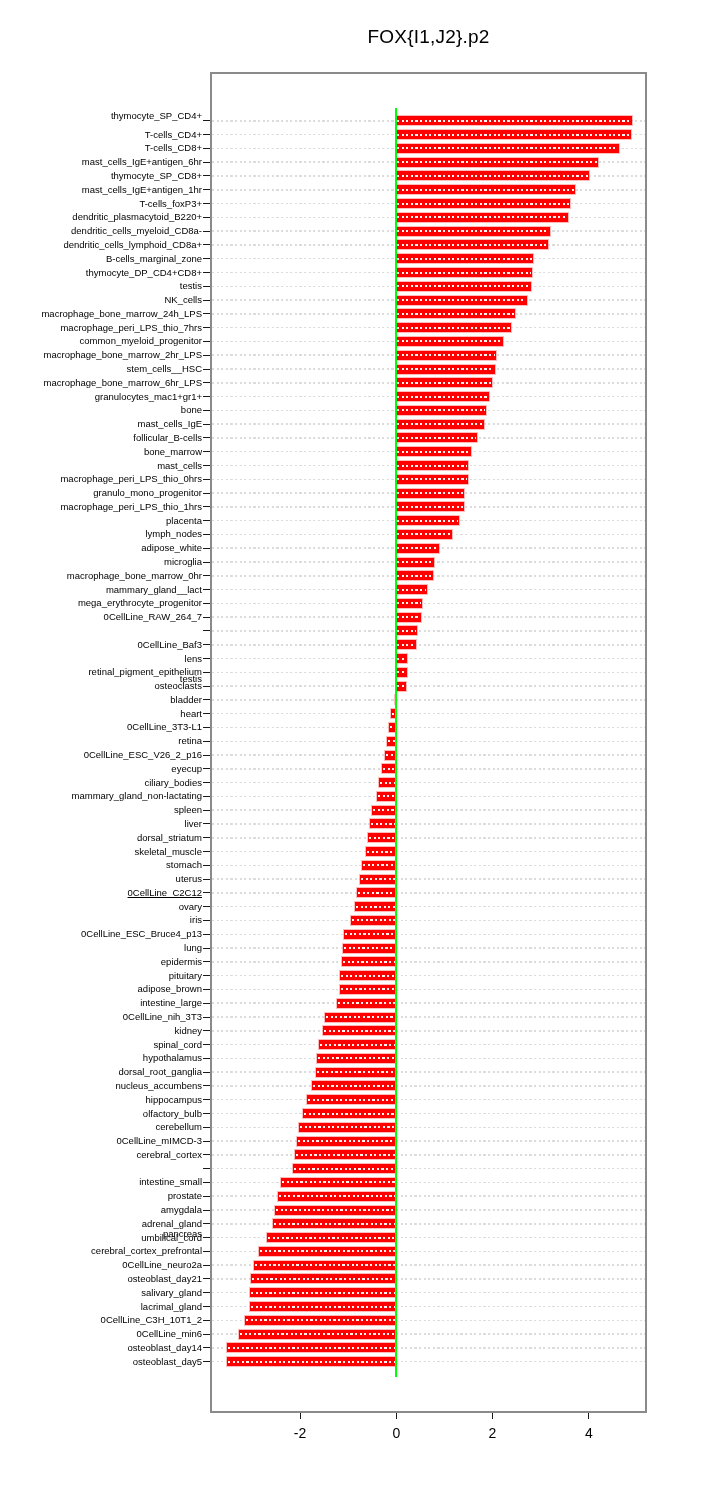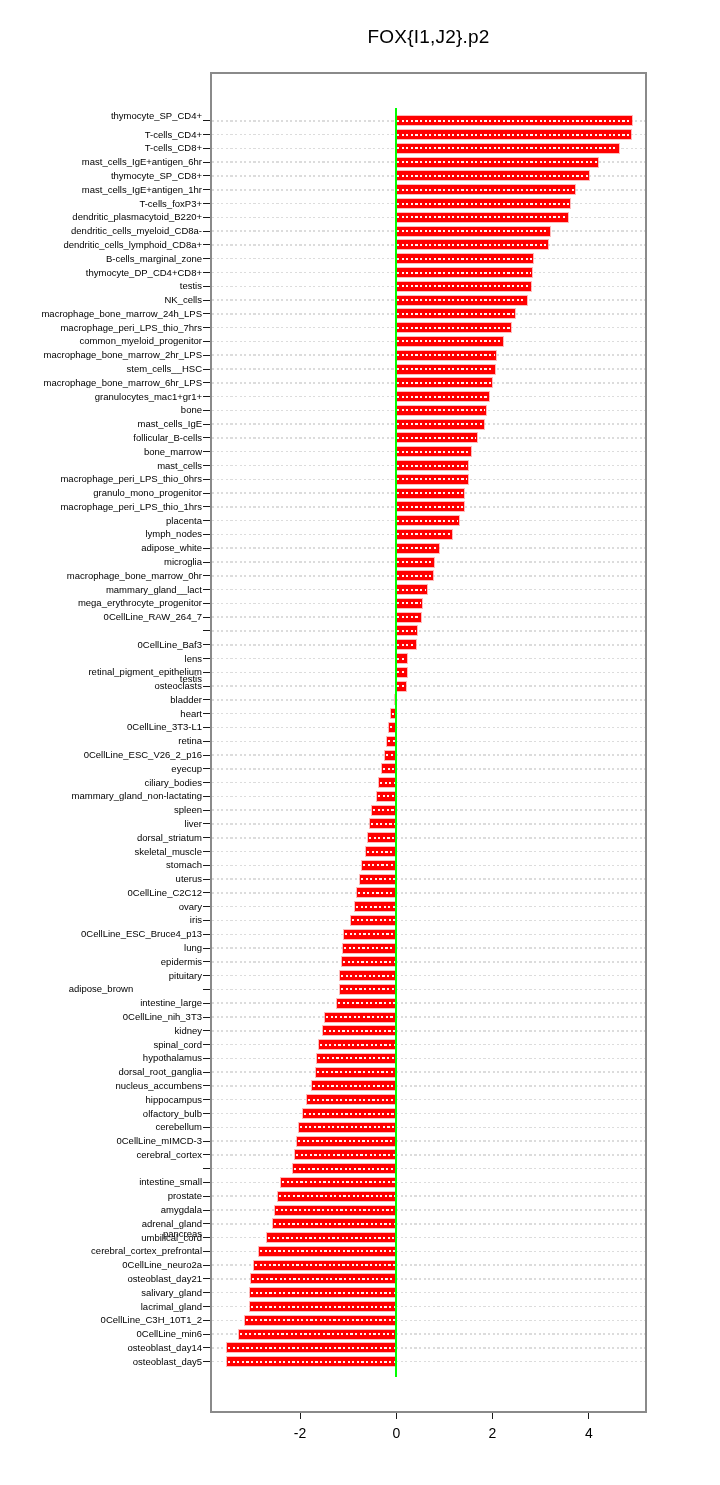--- a/index.html
+++ b/index.html
@@ -503,35 +503,35 @@
     <div class="ylab" style="top: 817.9px;">liver</div>
     <div class="ytick" style="top: 837.2px;"></div>
     <div class="ylab" style="top: 831.7px;">dorsal_striatum</div>
     <div class="ytick" style="top: 851px;"></div>
     <div class="ylab" style="top: 845.5px;">skeletal_muscle</div>
     <div class="ytick" style="top: 864.8px;"></div>
     <div class="ylab" style="top: 859.3px;">stomach</div>
     <div class="ytick" style="top: 878.6px;"></div>
     <div class="ylab" style="top: 873.1px;">uterus</div>
     <div class="ytick" style="top: 892.4px;"></div>
-    <div class="ylab" style="top: 886.9px;">0CellLine_C2C12</div>
+    <div class="ylab" style="top: 886.9px; text-decoration: underline;">0CellLine_C2C12</div>
     <div class="ytick" style="top: 906.2px;"></div>
     <div class="ylab" style="top: 900.7px;">ovary</div>
     <div class="ytick" style="top: 919.9px;"></div>
     <div class="ylab" style="top: 914.4px;">iris</div>
     <div class="ytick" style="top: 933.7px;"></div>
     <div class="ylab" style="top: 928.2px;">0CellLine_ESC_Bruce4_p13</div>
     <div class="ytick" style="top: 947.5px;"></div>
     <div class="ylab" style="top: 942px;">lung</div>
     <div class="ytick" style="top: 961.3px;"></div>
     <div class="ylab" style="top: 955.8px;">epidermis</div>
     <div class="ytick" style="top: 975.1px;"></div>
     <div class="ylab" style="top: 969.6px;">pituitary</div>
     <div class="ytick" style="top: 988.9px;"></div>
-    <div class="ylab" style="top: 983.4px; text-align: center;">adipose_brown</div>
+    <div class="ylab" style="top: 983.4px;">adipose_brown</div>
     <div class="ytick" style="top: 1002.7px;"></div>
     <div class="ylab" style="top: 997.2px;">intestine_large</div>
     <div class="ytick" style="top: 1016.5px;"></div>
     <div class="ylab" style="top: 1011px;">0CellLine_nih_3T3</div>
     <div class="ytick" style="top: 1030.2px;"></div>
     <div class="ylab" style="top: 1024.7px;">kidney</div>
     <div class="ytick" style="top: 1044px;"></div>
     <div class="ylab" style="top: 1038.5px;">spinal_cord</div>
     <div class="ytick" style="top: 1057.8px;"></div>
     <div class="ylab" style="top: 1052.3px;">hypothalamus</div>

